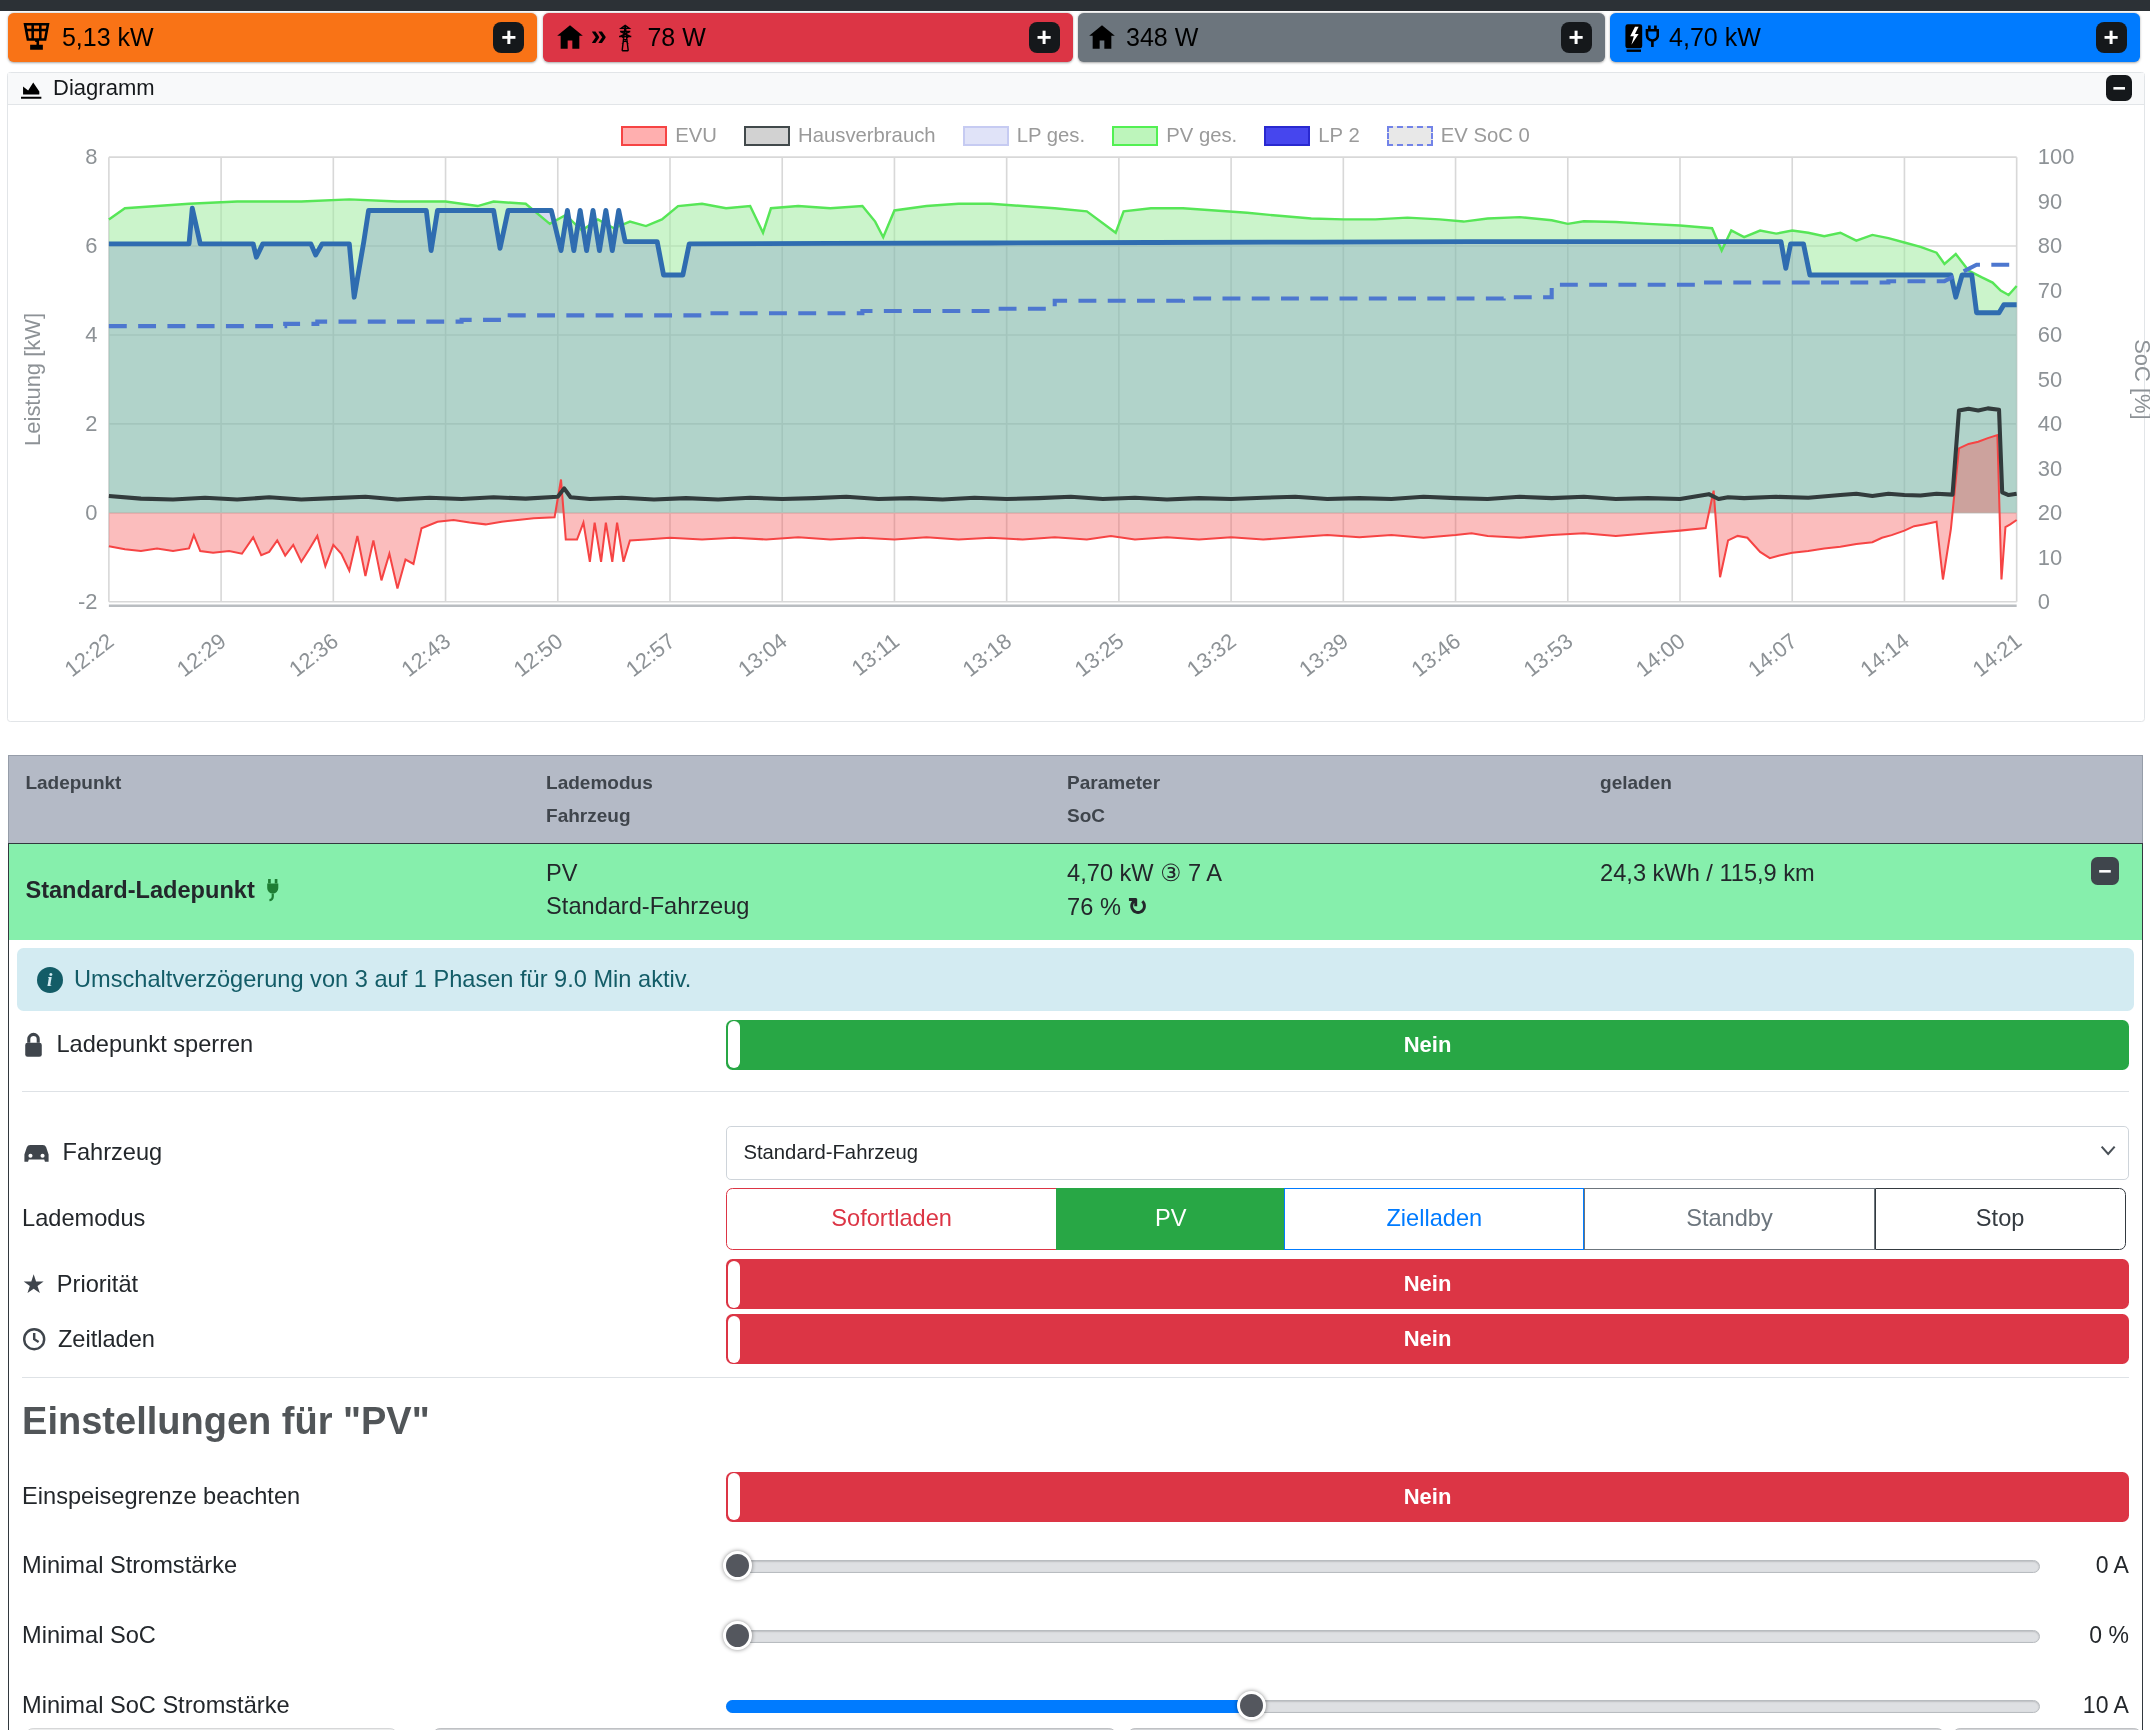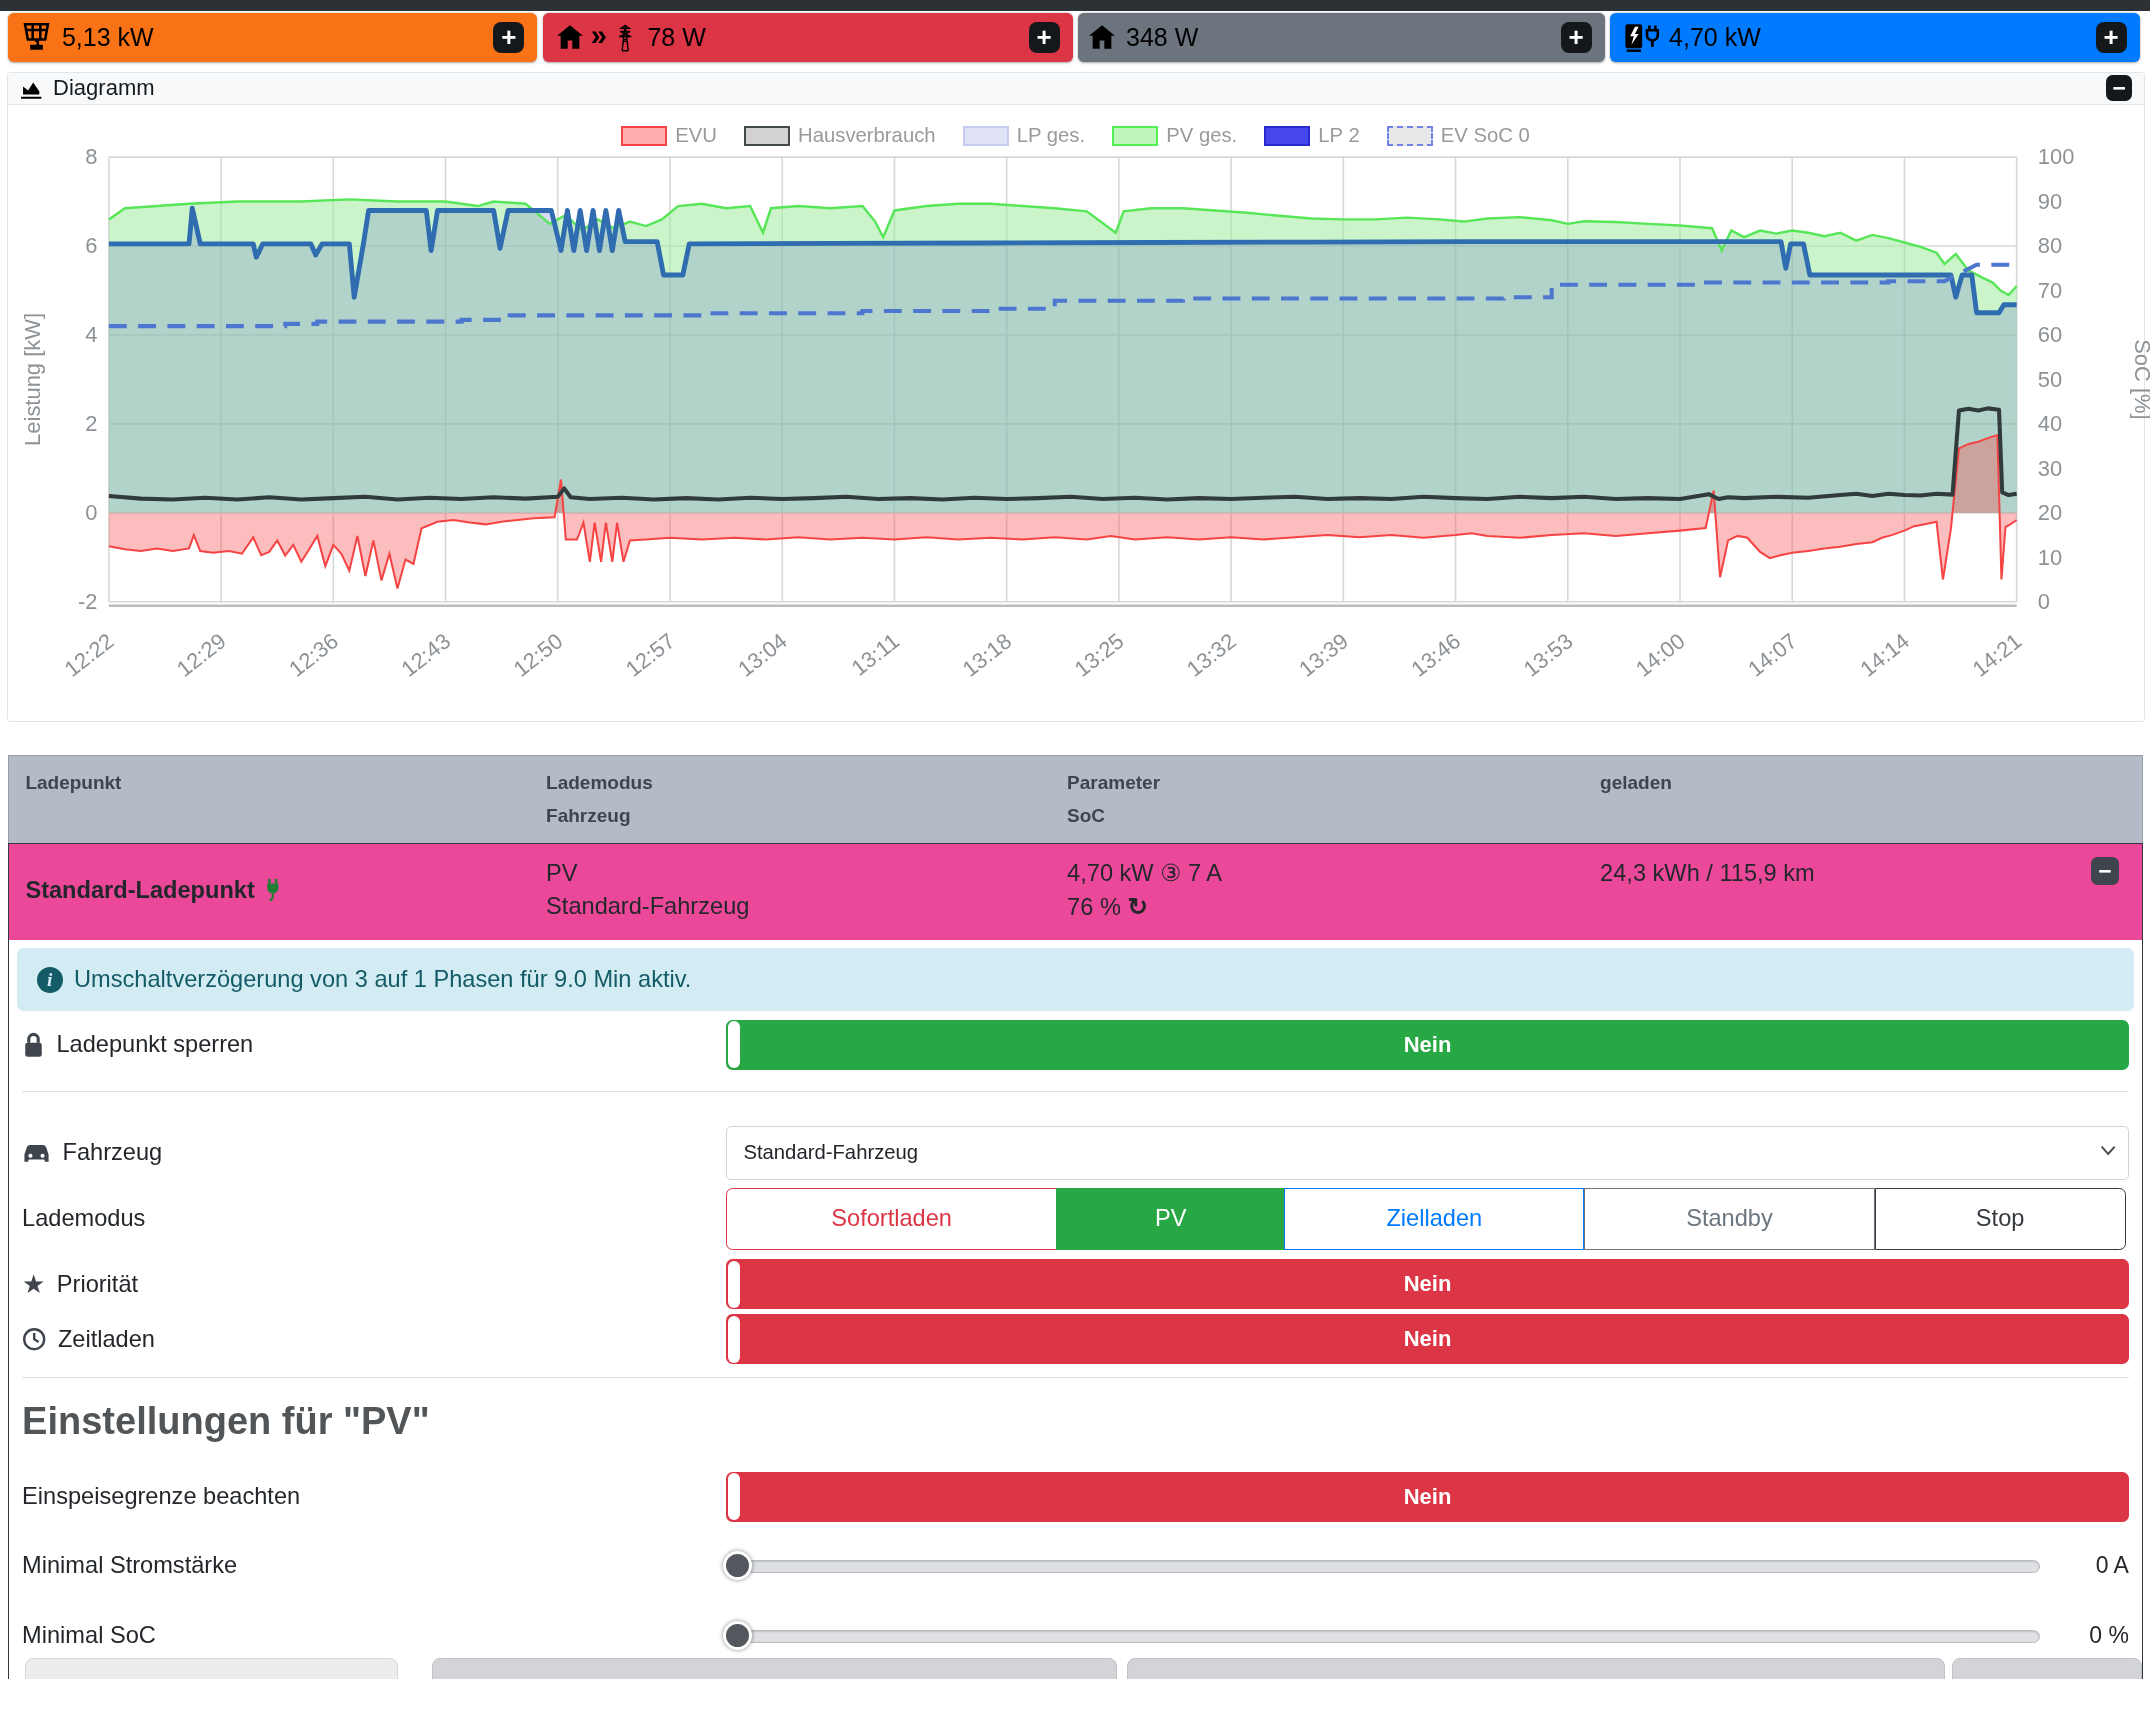--- a/index.html
+++ b/index.html
@@ -29,21 +29,21 @@
   .legend .lb{font-size:20.3px;color:#9a9a9a;}
   
   .thead{margin:0 8.1px;background:#b4bac6;border:0.8px solid #969da9;border-bottom:0;
          display:flex;padding:9.8px 0 11.4px;font-weight:700;color:#3f454c;
          font-size:19px;line-height:33px;}
   .c1{width:537px;padding-left:16.3px;box-sizing:border-box;}
   .c2{width:521px;}
   .c3{width:533px;}
   .c4{flex:1;}
   .panel{margin:0 8.1px;border:1.6px solid #32383e;border-bottom:0;background:#fff;}
-  .row-cp{background:#ec4899;display:flex;padding:13px 0 16.3px;font-size:23.6px;
+  .row-cp{background:#86efac;display:flex;padding:13px 0 16.3px;font-size:23.6px;
           line-height:33px;color:#23272b;position:relative;}
   .row-cp .name{font-weight:700;display:flex;align-items:center;gap:8.1px;}
   .row-cp .sq-btn{position:absolute;right:23px;top:13px;width:28px;height:28px;
                   background:#3f454c;border-radius:6.5px;font-size:23px;}
   .refresh{font-size:24.4px;font-weight:700;margin-left:6.5px;}
   
   .alert{margin:8.1px 8.1px 0;background:#d3ebf2;color:#135c67;border-radius:6.5px;
          padding:18px 19.5px;font-size:23.6px;display:flex;align-items:center;gap:11.4px;}
   .info-ic{width:26px;height:26px;border-radius:50%;background:#135c67;color:#d3ebf2;
            display:flex;align-items:center;justify-content:center;font-size:19.5px;
@@ -399,20 +399,29 @@
         <div class="slider-val">0 A</div>
       </div>
       <div class="slider-row" style="margin-top: 41px;">
         <div class="ctl-label">Minimal SoC</div>
         <div class="slider">
           <div class="track"></div>
           <div class="thumb" style="left: -3.3px;"></div>
         </div>
         <div class="slider-val">0 %</div>
       </div>
+      <div class="slider-row" style="margin-top: 41px;">
+        <div class="ctl-label">Minimal SoC Stromstärke</div>
+        <div class="slider">
+          <div class="track"></div>
+          <div class="fill" style="width: 40%;"></div>
+          <div class="thumb" style="left: calc(40% - 14.6px);"></div>
+        </div>
+        <div class="slider-val">10 A</div>
+      </div>
     </div>
 
   <div class="bottom-strip">
     <div class="strip-box sb-light"></div>
     <div class="strip-box sb-g1"></div>
     <div class="strip-box sb-g2"></div>
     <div class="strip-box sb-g3"></div>
   </div>
 
 </div>

